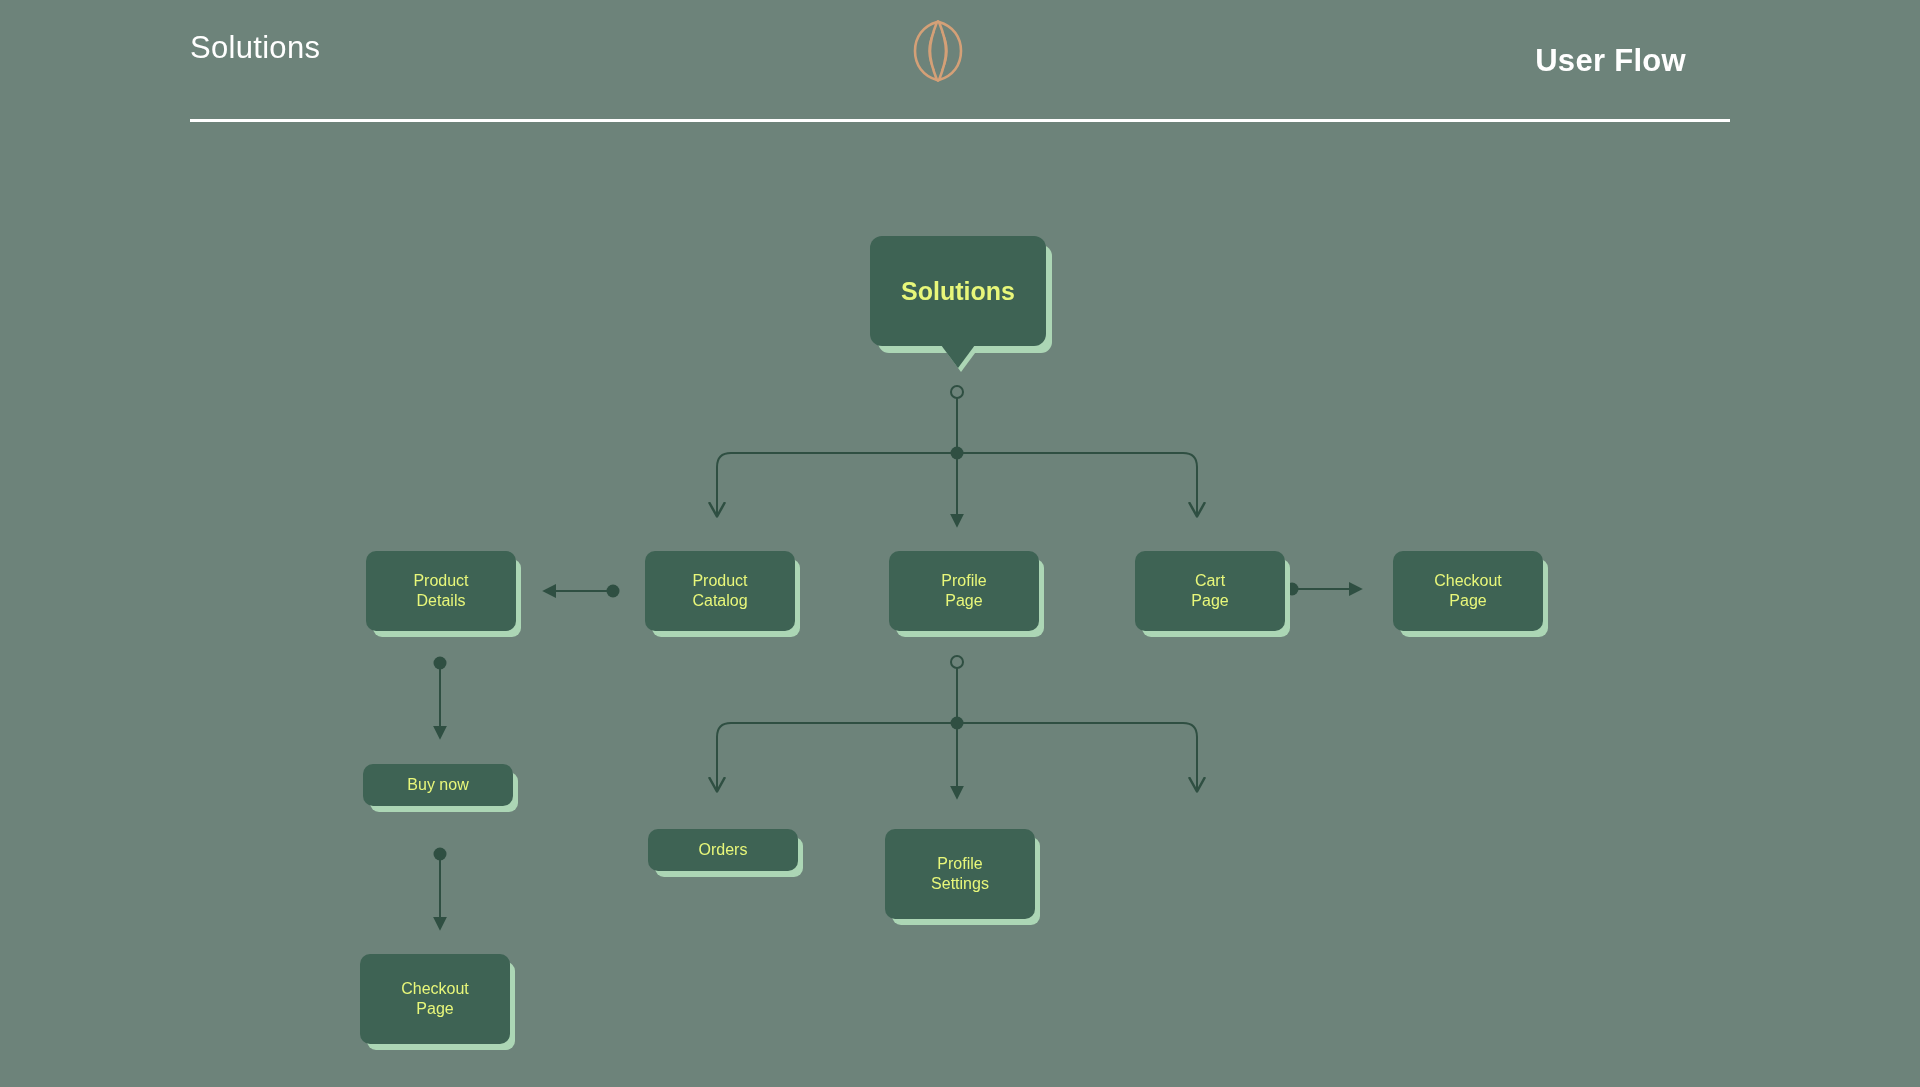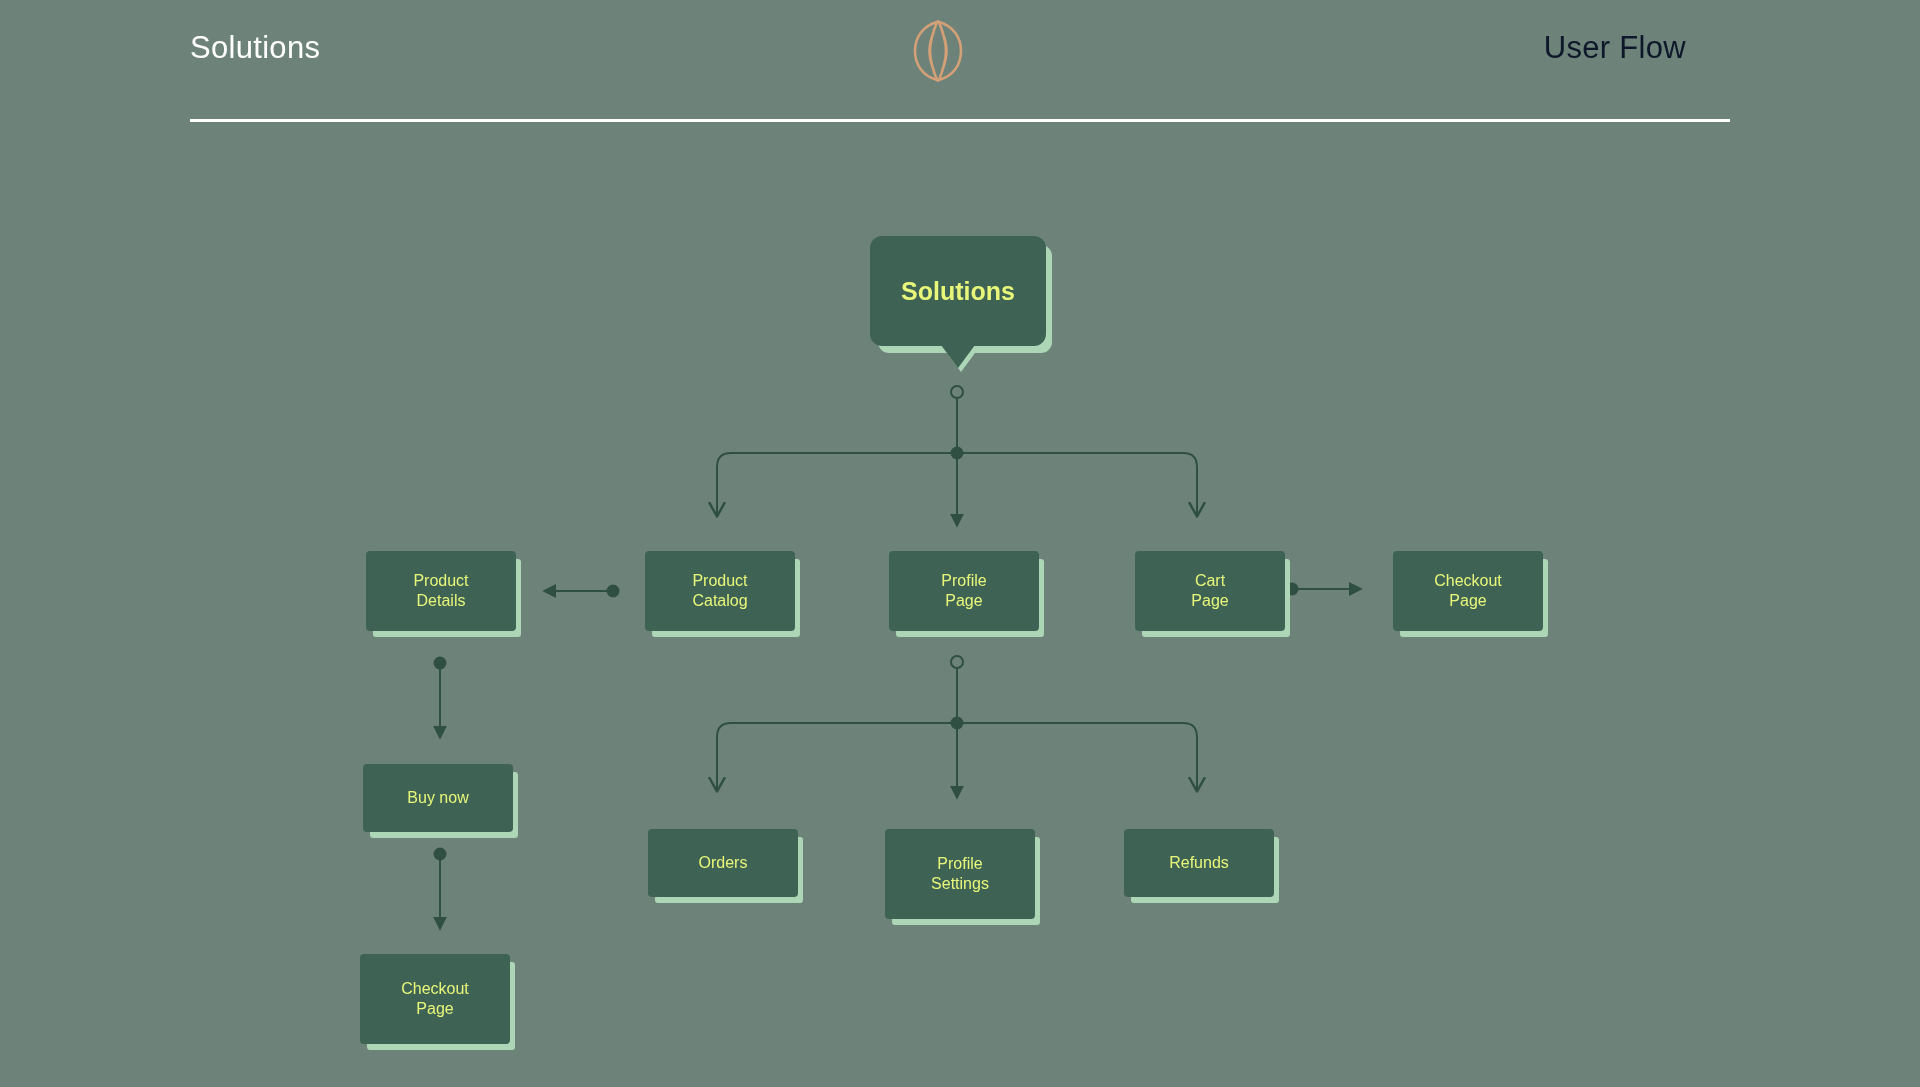--- a/index.html
+++ b/index.html
@@ -31,24 +31,24 @@
     font-size: 31px;
     font-weight: 300;
     color: #FFFFFF;
     letter-spacing: 0.3px;
     white-space: nowrap;
   }
 
   #header-title-right {
     position: absolute;
     right: 190px;
-    top: 30px;
+    top: 43px;
     font-size: 31px;
-    font-weight: 400;
-    color: #0f172a;
+    font-weight: 700;
+    color: #ffffff;
     letter-spacing: 0.3px;
     white-space: nowrap;
   }
 
   #header-logo {
     position: absolute;
     left: 50%;
     top: 16px;
     transform: translateX(-50%);
     width: 70px;
@@ -77,39 +77,39 @@
     left: 0; top: 0;
     width: 1920px;
     height: 1087px;
     pointer-events: none;
   }
 
   
   .node {
     position: absolute;
     background: #3E6354;
-    border-radius: 4px;
+    border-radius: 10px;
     display: flex;
     align-items: center;
     justify-content: center;
     text-align: center;
     color: #E8F77A;
     box-shadow: 6px 7px 0 -1px #ACD6B5;
     line-height: 1.28;
   }
 
   .node-label {
     display: block;
     white-space: pre-line;
     padding: 0 6px;
   }
 
   .node.size-std { width: 150px; height: 80px; font-size: 16px; }
   .node.size-tall { width: 150px; height: 90px; font-size: 16px; }
-  .node.size-small { width: 150px; height: 68px; font-size: 16px; }
+  .node.size-small { width: 150px; height: 42px; font-size: 16px; }
 
   
   #node-homepage {
     width: 176px;
     height: 110px;
     font-size: 25px;
     font-weight: bold;
     border-radius: 12px;
     box-shadow: 7px 8px 0 -1px #ACD6B5;
   }
@@ -261,17 +261,14 @@
 
   <div class="node size-small" style="left:648px; top:829px;">
     <span class="node-label">Orders</span>
   </div>
 
   <div class="node size-tall" style="left:885px; top:829px;">
     <span class="node-label">Profile
 Settings</span>
   </div>
 
-  <div class="node size-small" style="left:1124px; top:829px;">
-    <span class="node-label">Refunds</span>
-  </div>
 
 </div>
 
 </body></html>

